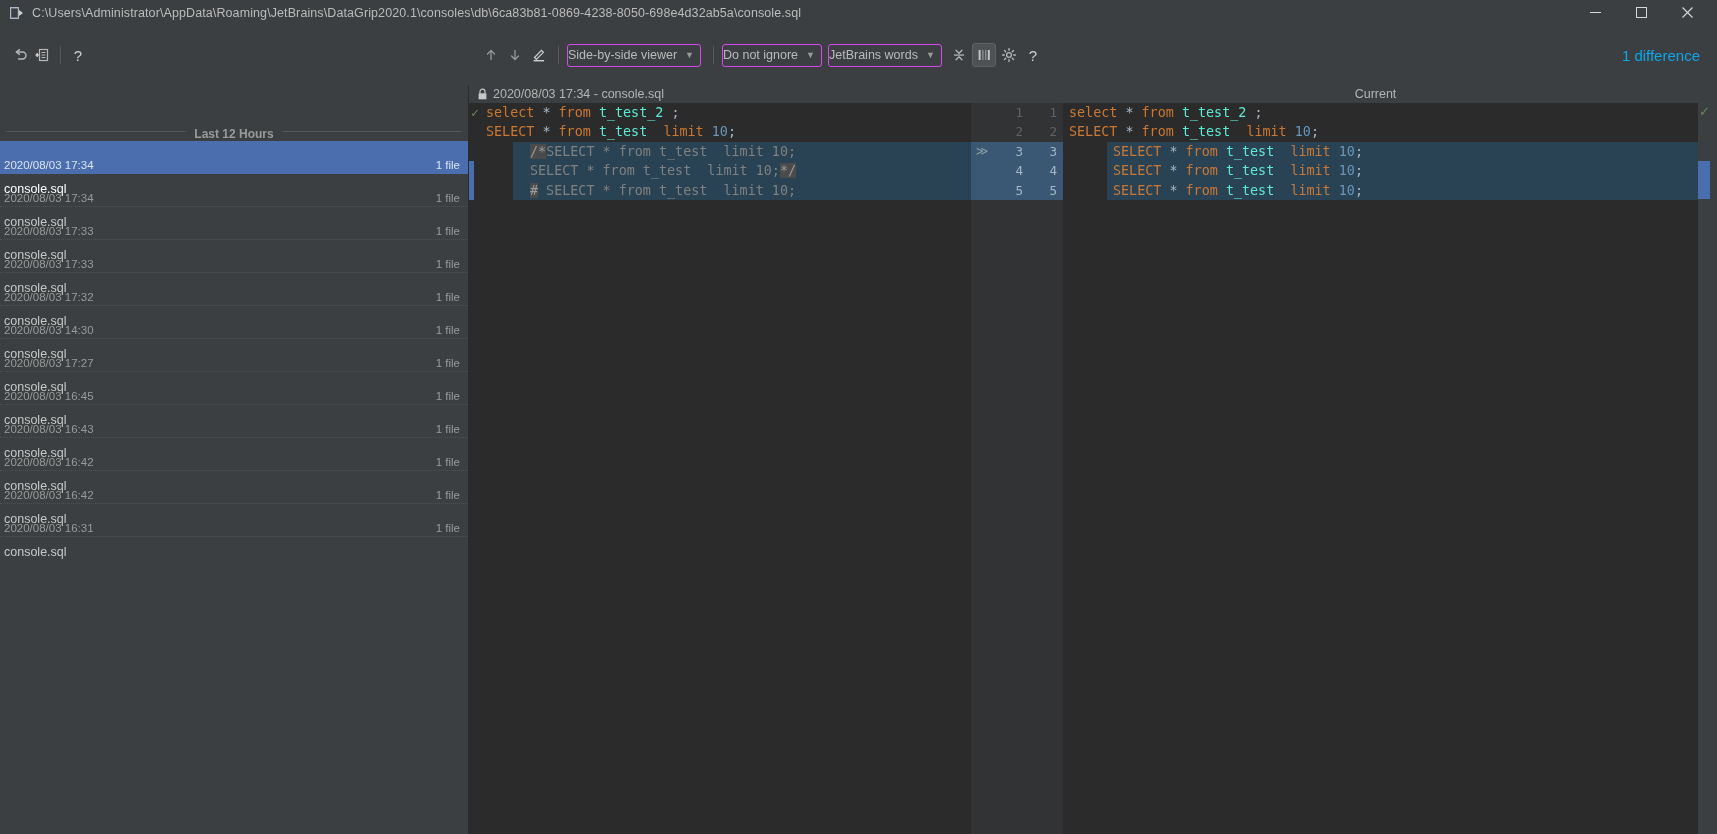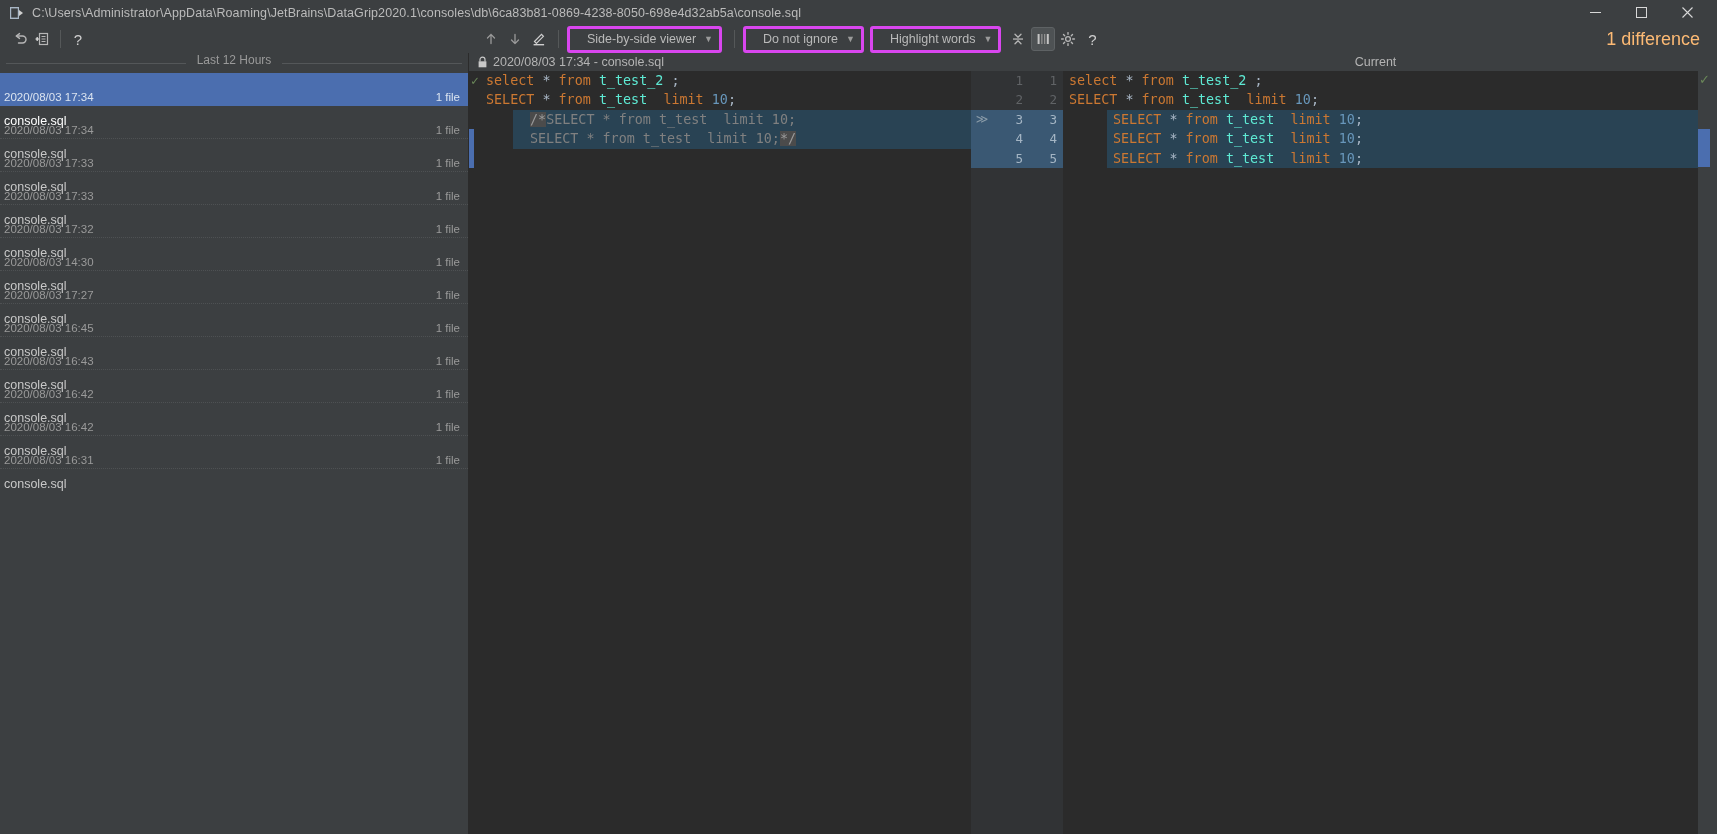--- a/index.html
+++ b/index.html
@@ -12,20 +12,21 @@
     font-family: "Liberation Sans", sans-serif;
   }
 
   #app {
     width: 1710px;
     height: 834px;
     position: relative;
     background: #3c3f41;
     display: flex;
     flex-direction: column;
+    gap: 16px;
   }
 
   
   .titlebar {
     height: 25px;
     min-height: 25px;
     background: #3c3f41;
     display: flex;
     align-items: center;
     padding-left: 8px;
@@ -95,42 +96,42 @@
   }
   .icon-btn.pressed { background: #4e5254; border: 1px solid #5e6264; }
   .tb-sep {
     width: 1px;
     height: 18px;
     background: #555859;
     margin: 0 6px;
   }
   .combo {
     height: 21px;
-    border: 3px solid #d946ef;
+    border: 1px solid #d946ef;
     border-radius: 3px;
     background: #3c3f41;
     display: flex;
     align-items: center;
-    padding: 0 6px 0 17px;
+    padding: 0 6px 0 0;
     color: #bababa;
     font-size: 12.5px;
     margin-right: 4px;
     white-space: nowrap;
   }
   .combo .caret {
     margin-left: 8px;
     color: #9a9a9a;
     font-size: 9px;
     line-height: 1;
   }
   .diff-count {
     position: absolute;
     right: 10px;
-    color: #fdba74;
-    font-size: 18px;
+    color: #0ea5e9;
+    font-size: 15px;
     white-space: nowrap;
   }
 
   
   .body {
     flex: 1 1 auto;
     display: flex;
     min-height: 0;
     background: #3c3f41;
   }
@@ -143,26 +144,27 @@
     border-right: 1px solid #2b2b2b;
     display: flex;
     flex-direction: column;
     overflow: hidden;
     position: relative;
   }
   .group-header {
     height: 20px;
     min-height: 20px;
     display: flex;
-    align-items: flex-start;
+    align-items: flex-end;
     justify-content: center;
     position: relative;
     color: #9a9a9a;
     font-size: 12px;
-    font-weight: normal;
+    font-weight: bold;
+    margin-top: 36px;
   }
   .group-header .line {
     position: absolute;
     top: 50%;
     height: 1px;
     background: #545759;
   }
   .group-header .line.l { left: 6px; right: calc(50% + 48px); }
   .group-header .line.r { right: 6px; left: calc(50% + 48px); }
   .group-header span { position: relative; z-index: 2; padding: 0 8px; background:#3c3f41;}
@@ -432,21 +434,21 @@
       </div>
 
       <div class="tb-sep"></div>
 
       <div class="combo">
         <span>Do not ignore</span>
         <span class="caret">▼</span>
       </div>
 
       <div class="combo">
-        <span>Highlight words</span>
+        <span>JetBrains words</span>
         <span class="caret">▼</span>
       </div>
 
       <div class="icon-btn">
         <svg width="16" height="16" viewBox="0 0 16 16">
           <path d="M5 3.2 L8 6.2 L11 3.2" stroke="#b6b6b6" stroke-width="1.3" fill="none" stroke-linecap="round" stroke-linejoin="round"></path>
           <rect x="3" y="7.4" width="10" height="1.3" fill="#b6b6b6"></rect>
           <path d="M5 12.8 L8 9.8 L11 12.8" stroke="#b6b6b6" stroke-width="1.3" fill="none" stroke-linecap="round" stroke-linejoin="round"></path>
         </svg>
       </div>
@@ -596,20 +598,21 @@
           <span>Current</span>
         </div>
       </div>
 
       <div class="panes">
         <div class="pane-left" id="pane-left">
             <div class="code-line line-normal"><span class="ok-check">✓</span><span class="tok-kw">select</span><span class="tok-id"> </span><span class="tok-punct">*</span><span class="tok-id"> </span><span class="tok-kw">from</span><span class="tok-id"> </span><span class="tok-id">t_test_2</span><span class="tok-id"> </span><span class="tok-punct">;</span></div>
             <div class="code-line line-normal"><span class="tok-kw">SELECT</span><span class="tok-id"> </span><span class="tok-punct">*</span><span class="tok-id"> </span><span class="tok-kw">from</span><span class="tok-id"> </span><span class="tok-id">t_test</span><span class="tok-id">  </span><span class="tok-kw">limit</span><span class="tok-id"> </span><span class="tok-num">10</span><span class="tok-punct">;</span></div>
             <div class="code-line line-changed"><span class="tok-cmt-hl">/*</span><span class="tok-cmt">SELECT * from t_test  limit 10;</span></div>
             <div class="code-line line-changed"><span class="tok-cmt">SELECT * from t_test  limit 10;</span><span class="tok-cmt-hl">*/</span></div>
+            <div class="code-line line-changed"><span class="tok-cmt-hl">#</span><span class="tok-cmt"> SELECT * from t_test  limit 10;</span></div>
             <div class="change-bar" style="top: 58.2px; height: 38.8px;"></div>
           </div>
         <div class="pane-gutter" id="pane-gutter">
             <div class="gut-line">
               <span class="gut-arrow"></span>
               <span class="gut-numL">1</span>
               <span class="gut-numR">1</span>
             </div>
             <div class="gut-line">
               <span class="gut-arrow"></span>

